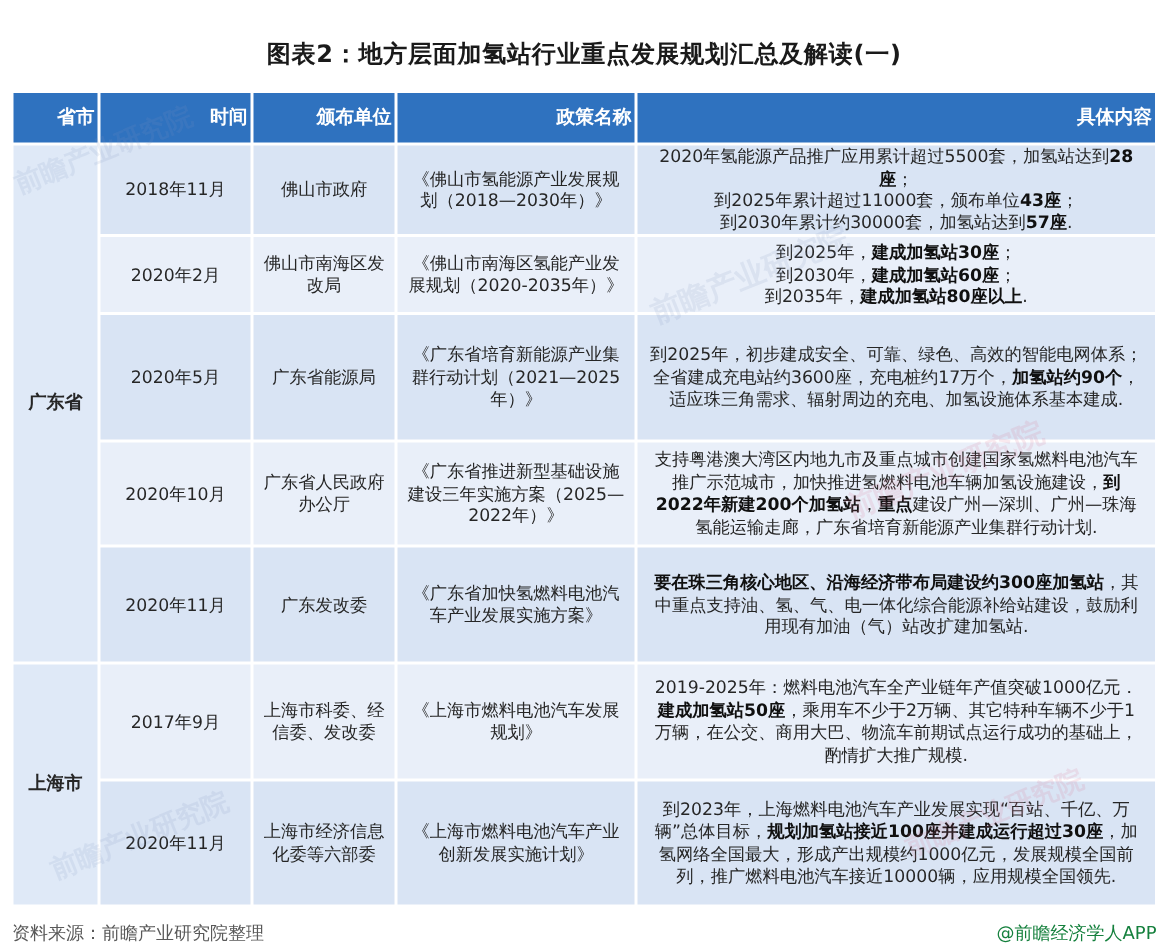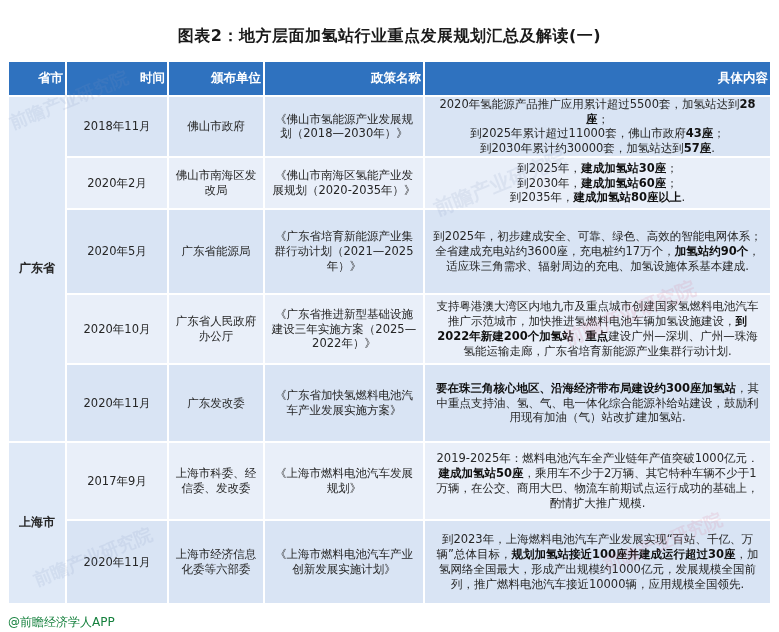--- a/index.html
+++ b/index.html
@@ -78,21 +78,21 @@
     </tr>
   </thead>
   <tbody>
       <tr class="zr-odd" style="height: 57px;">
         <td class="province" rowspan="5">广东省</td>
         <td class="zebra">2018年11月</td>
         <td class="zebra">佛山市政府</td>
         <td class="zebra">《佛山市氢能源产业发展规划（2018—2030年）》</td>
         <td class="zebra content">
           <div><span>2020年氢能源产品推广应用累计超过5500套，加氢站达到</span><span class="b">28座</span><span>；</span></div>
-          <div><span>到2025年累计超过11000套，佛山市政府</span><span class="b">43座</span><span>；</span></div>
+          <div><span>到2025年累计超过11000套，颁布单位</span><span class="b">43座</span><span>；</span></div>
           <div><span>到2030年累计约30000套，加氢站达到</span><span class="b">57座</span><span>.</span></div>
         </td>
       </tr>
       <tr class="zr-even" style="height: 50px;">
         <td class="zebra">2020年2月</td>
         <td class="zebra">佛山市南海区发改局</td>
         <td class="zebra">《佛山市南海区氢能产业发展规划（2020-2035年）》</td>
         <td class="zebra content">
           <div><span>到2025年，</span><span class="b">建成加氢站30座</span><span>；</span></div>
           <div><span>到2030年，</span><span class="b">建成加氢站60座</span><span>；</span></div>
@@ -137,20 +137,21 @@
         <td class="zebra">上海市经济信息化委等六部委</td>
         <td class="zebra">《上海市燃料电池汽车产业创新发展实施计划》</td>
         <td class="zebra content">
           <div><span>到2023年，上海燃料电池汽车产业发展实现“百站、千亿、万辆”总体目标，</span><span class="b">规划加氢站接近100座并建成运行超过30座</span><span>，加氢网络全国最大，形成产出规模约1000亿元，发展规模全国前列，推广燃料电池汽车接近10000辆，应用规模全国领先.</span></div>
         </td>
       </tr>
     </tbody>
 </table>
 
 <div class="footer">
+  <span>资料来源：前瞻产业研究院整理</span>
   <span class="credit">@前瞻经济学人APP</span>
 </div>
 
 <div class="wm" style="left:6px;top:88px;font-size:18px;">前瞻产业研究院</div>
 <div class="wm" style="left:430px;top:170px;">前瞻产业研究院</div>
 <div class="wm pink" style="left:560px;top:300px;">前瞻产业研究院</div>
 <div class="wm" style="left:30px;top:545px;font-size:18px;">前瞻产业研究院</div>
 <div class="wm pink" style="left:600px;top:530px;font-size:18px;">前瞻产业研究院</div>
 
 </body></html>

